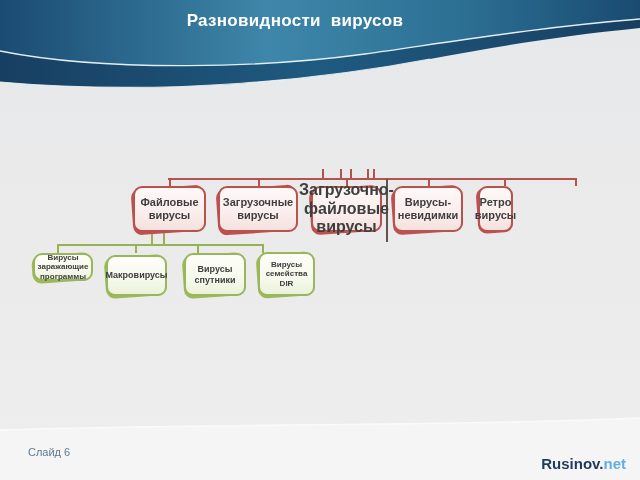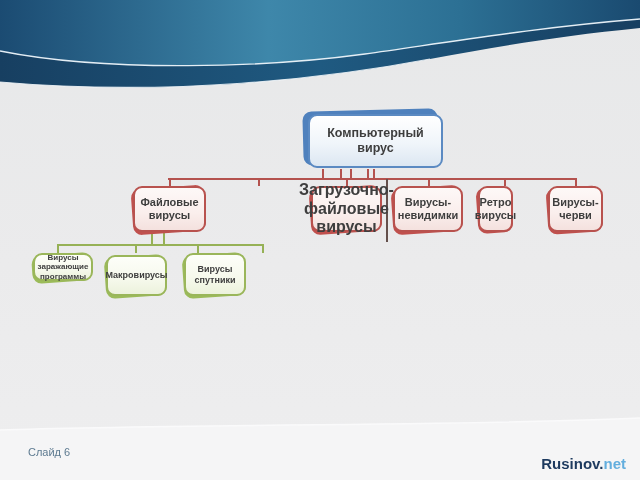--- a/index.html
+++ b/index.html
@@ -60,20 +60,21 @@
         <stop offset="0.72" stop-color="#2c7094"></stop>
           <stop offset="1" stop-color="#1a4a70"></stop>
       </linearGradient>
     </defs>
     <path d="M0 0 H640 V28 C560 36 500 46 430 59 C330 78 170 97 0 82 Z" fill="url(#gNavy)"></path>
     <path d="M0 82 C170 97 330 78 430 59" fill="none" stroke="#f2f7fa" stroke-width="1.2" opacity="0.85"></path>
     <path d="M0 0 H640 V19 C540 27 450 42 365 54 C270 67 110 73 0 51 Z" fill="url(#gMain)"></path>
     <path d="M0 51 C110 73 270 67 365 54 C450 42 540 27 640 19" fill="none" stroke="#eef6fb" stroke-width="1.4" opacity="0.95"></path>
   </svg>
 
+  <div class="slide-title">Разновидности  вирусов</div>
 
   <svg class="bottom-svg" viewBox="0 0 640 70">
     <path d="M0 20 C160 14 480 16 640 8 L640 70 L0 70 Z" fill="#f5f5f6"></path>
     <path d="M0 20 C160 14 480 16 640 8" fill="none" stroke="#fafafb" stroke-width="1.5"></path>
   </svg>
 
   <div class="conn red v" style="left:322px;top:169px;height:10px;"></div>
   <div class="conn red v" style="left:340px;top:169px;height:10px;"></div>
   <div class="conn red v" style="left:350px;top:169px;height:10px;"></div>
   <div class="conn red v" style="left:367px;top:169px;height:10px;"></div>
@@ -88,55 +89,49 @@
   <div class="conn dark v" style="left:386px;top:179px;height:63px;"></div>
 
   <div class="conn green v" style="left:151px;top:233px;height:12px;"></div>
   <div class="conn green v" style="left:163px;top:233px;height:12px;"></div>
   <div class="conn green h" style="left:57px;top:244px;width:206px;"></div>
   <div class="conn green v" style="left:57px;top:244px;height:9px;"></div>
   <div class="conn green v" style="left:135px;top:244px;height:9px;"></div>
   <div class="conn green v" style="left:197px;top:244px;height:9px;"></div>
   <div class="conn green v" style="left:262px;top:244px;height:9px;"></div>
 
-  <div class="node blue" style="left:308px;top:114px;width:135px;height:54px;">
-    <div class="back"></div>
-    <div class="face">
-        <span>Компьютерный вирус</span>
-      </div>
-  </div>
 
   <div class="node red" style="left:133px;top:186px;width:73px;height:46px;">
     <div class="back"></div>
     <div class="face">
         <span>Файловые вирусы</span>
+      </div>
+  </div>
+  <div class="node red" style="left:218px;top:186px;width:80px;height:46px;">
+    <div class="back"></div>
+    <div class="face">
+        <span>Загрузочные вирусы</span>
       </div>
   </div>
   <div class="node red" style="left:311px;top:186px;width:71px;height:46px;">
     <div class="back"></div>
     <div class="face fs10">
         <span>Загрузочно-файловые вирусы</span>
       </div>
   </div>
   <div class="node red" style="left:393px;top:186px;width:70px;height:46px;">
     <div class="back"></div>
     <div class="face">
         <span>Вирусы-невидимки</span>
       </div>
   </div>
   <div class="node red" style="left:478px;top:186px;width:35px;height:46px;">
     <div class="back"></div>
     <div class="face">
         <span>Ретро вирусы</span>
-      </div>
-  </div>
-  <div class="node red" style="left:548px;top:186px;width:55px;height:46px;">
-    <div class="back"></div>
-    <div class="face">
-        <span>Вирусы-черви</span>
       </div>
   </div>
 
   <div class="node green" style="left:33px;top:253px;width:60px;height:28px;">
     <div class="back"></div>
     <div class="face fs8">
         <span>Вирусы заражающие программы</span>
       </div>
   </div>
   <div class="node green" style="left:106px;top:255px;width:61px;height:41px;">
@@ -144,19 +139,25 @@
     <div class="face">
         <span>Макровирусы</span>
       </div>
   </div>
   <div class="node green" style="left:184px;top:253px;width:62px;height:43px;">
     <div class="back"></div>
     <div class="face">
         <span>Вирусы спутники</span>
       </div>
   </div>
+  <div class="node green" style="left:258px;top:252px;width:57px;height:44px;">
+    <div class="back"></div>
+    <div class="face fs8">
+        <span>Вирусы семейства DIR</span>
+      </div>
+  </div>
 
   <div class="slide-number">Слайд 6</div>
   <div class="brand">
     <span class="p1">Rusinov.</span><span class="p2">net</span>
   </div>
 
 </div>
 
 </body></html>

